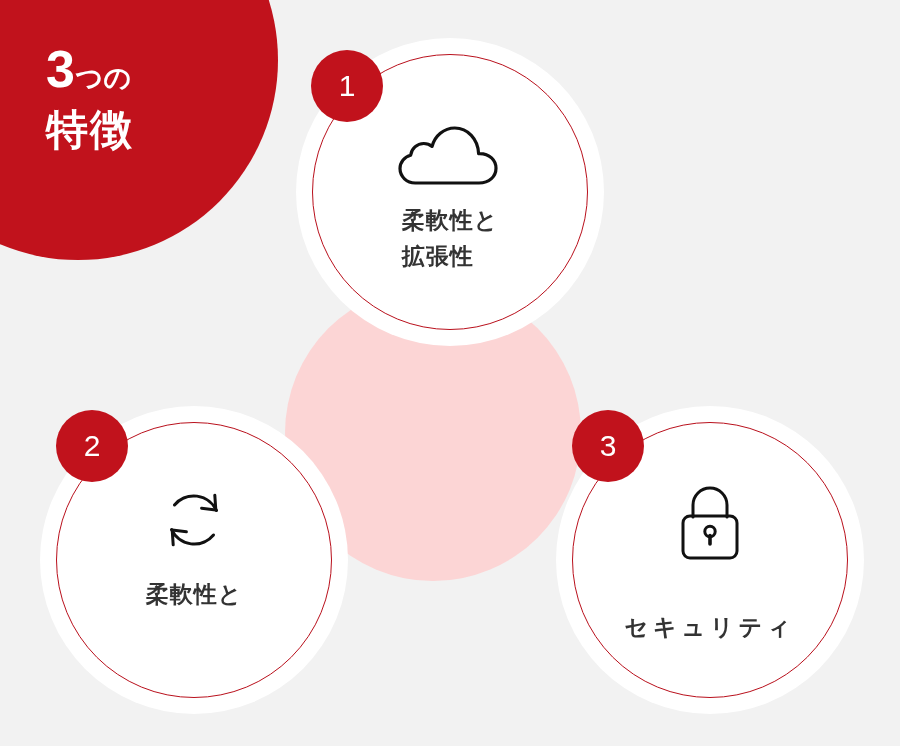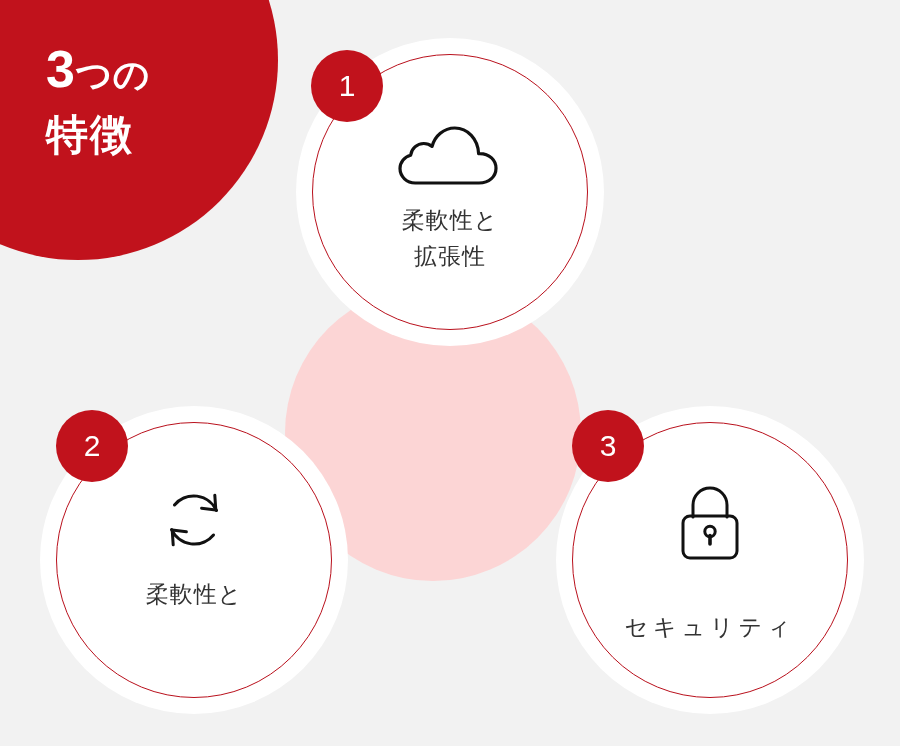--- a/index.html
+++ b/index.html
@@ -56,29 +56,27 @@
   }
   .heading .line1 {
     font-size: 44px;
     font-weight: 700;
     display: block;
   }
   .heading .line1 .big {
     font-size: 52px;
   }
   .heading .line1 .small {
-    font-size: 36px;
+    font-size: 27px;
   }
   .heading .line2 {
     font-size: 42px;
     font-weight: 700;
     display: block;
-    margin-top: 6px;
     letter-spacing: 2px;
-    font-family: Liberation Serif, serif;
   }
 
   
   .pink-circle {
     position: absolute;
     left: 285px;
     top: 285px;
     width: 296px;
     height: 296px;
     border-radius: 50%;
@@ -183,24 +181,23 @@
     justify-content: center;
     z-index: 4;
   }
   .icon-wrap {
     display: flex;
     align-items: center;
     justify-content: center;
     margin-bottom: 16px;
   }
   .f-label {
-    text-align: center;
     color: #333333;
     font-size: 23px;
-    font-weight: 400;
+    font-weight: 700;
     line-height: 1.55;
     letter-spacing: 1px;
   }
   .f-label .ln { display: block; }
   #feature-3 .f-label .ln.wide { letter-spacing: 5px; margin-top: 30px; }
 
   #feature-1 .icon-wrap { margin-bottom: 18px; margin-top: 4px; }
   #feature-2 .icon-wrap { margin-bottom: 22px; }
   #feature-3 .icon-wrap { margin-bottom: 18px; }
 

